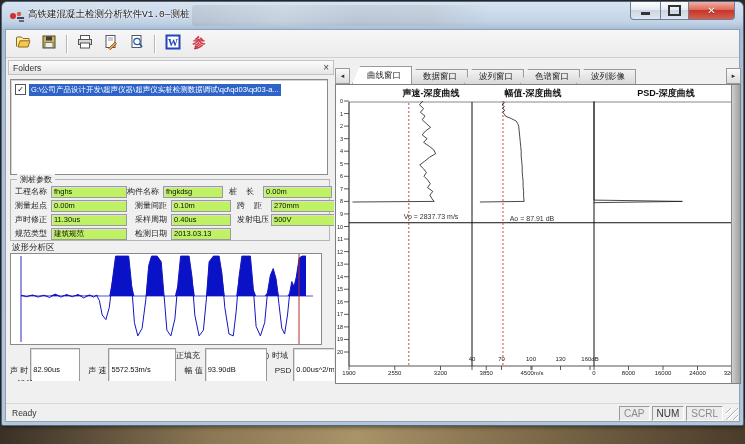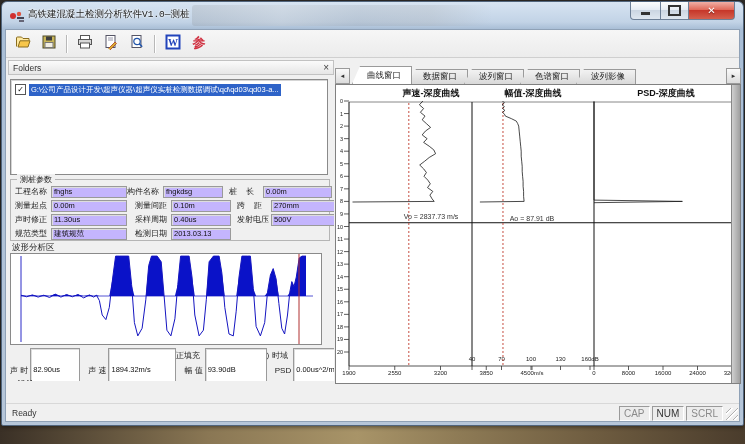--- a/index.html
+++ b/index.html
@@ -41,21 +41,21 @@
   .filelist{position:absolute;left:2px;top:19px;width:318px;height:96px;background:#fff;
     border:1px solid #8a8a8a;box-sizing:border-box;box-shadow:inset 1px 1px 0 #d5d5d5;padding-top:3px;}
   .file-item{height:13px;display:flex;align-items:center;margin:0 2px 0 4px;font-size:7.5px;white-space:nowrap;overflow:hidden;}
   .file-item.selected .path{background:#2e63c8;color:#fff;padding:1px 2px;}
   .chk{width:9px;height:9px;background:#fff;border:1px solid #555;font-size:8px;line-height:9px;text-align:center;color:#111;margin-right:3px;flex:none;}
   .params-group{position:absolute;left:2px;top:119px;width:320px;height:62px;border:1px solid #b5b5b5;box-sizing:border-box;}
   .params-legend{position:absolute;top:-6px;left:6px;background:#f0f0f0;padding:0 3px;font-size:8px;color:#222;}
   .p-row{display:flex;align-items:center;height:13px;margin-top:1px;}
   .p-row:first-of-type{margin-top:5px;}
   .p-label{font-size:8px;color:#222;white-space:pre;flex:none;}
-  .p-field{background:#c4b5fd;border:1px solid #9a9a9a;box-shadow:inset 1px 1px 0 #ddd;height:10px;font-size:7.5px;color:#111;
+  .p-field{background:#bef264;border:1px solid #9a9a9a;box-shadow:inset 1px 1px 0 #ddd;height:10px;font-size:7.5px;color:#111;
     padding:0 2px;line-height:10px;white-space:nowrap;overflow:hidden;flex:none;}
   .wave-title{position:absolute;left:4px;top:182px;font-size:8.5px;color:#222;}
   .wave-box{position:absolute;left:2px;top:193px;width:312px;height:92px;background:#fff;border:1px solid #8a8a8a;box-sizing:border-box;}
   .wave-controls{position:absolute;left:0;top:289px;width:326px;height:13px;display:flex;align-items:center;font-size:8px;color:#222;}
   .cbox{width:8px;height:8px;border:1px solid #555;background:#fff;margin-right:3px;flex:none;}
   .radio{width:8px;height:8px;border:1px solid #555;border-radius:50%;background:#fff;margin-right:3px;flex:none;position:relative;}
   .radio.sel:after{content:"";position:absolute;left:2px;top:2px;width:4px;height:4px;border-radius:50%;background:#222;}
   .ctrl{display:flex;align-items:center;}
   .wave-readouts{position:absolute;left:2px;top:303px;width:324px;height:14px;display:flex;align-items:center;font-size:8px;color:#222;}
   .r-label{white-space:pre;margin-right:2px;}
@@ -244,21 +244,21 @@
             </div>
             <div class="ctrl" style="margin-left: 6px;">
               <span class="radio"></span>
               <span>频域</span>
             </div>
           </div>
         <div class="wave-readouts" id="wave-readouts">
             <span class="r-label">声 时</span>
             <div class="r-field" style="width: 44px;">82.90us</div>
             <span class="r-label" style="margin-left: 8px;">声 速</span>
-            <div class="r-field" style="width: 62px;">1894.32m/s</div>
+            <div class="r-field" style="width: 62px;">5572.53m/s</div>
             <span class="r-label" style="margin-left: 8px;">幅 值</span>
             <div class="r-field" style="width: 56px;">93.90dB</div>
             <span class="r-label" style="margin-left: 8px;">PSD</span>
             <div class="r-field" style="width: 60px;">0.00us^2/m</div>
           </div>
         <div class="clipped-note">4841</div>
       </div>
 
       <div class="right-panel">
         <div class="tabbar" id="tabbar">

